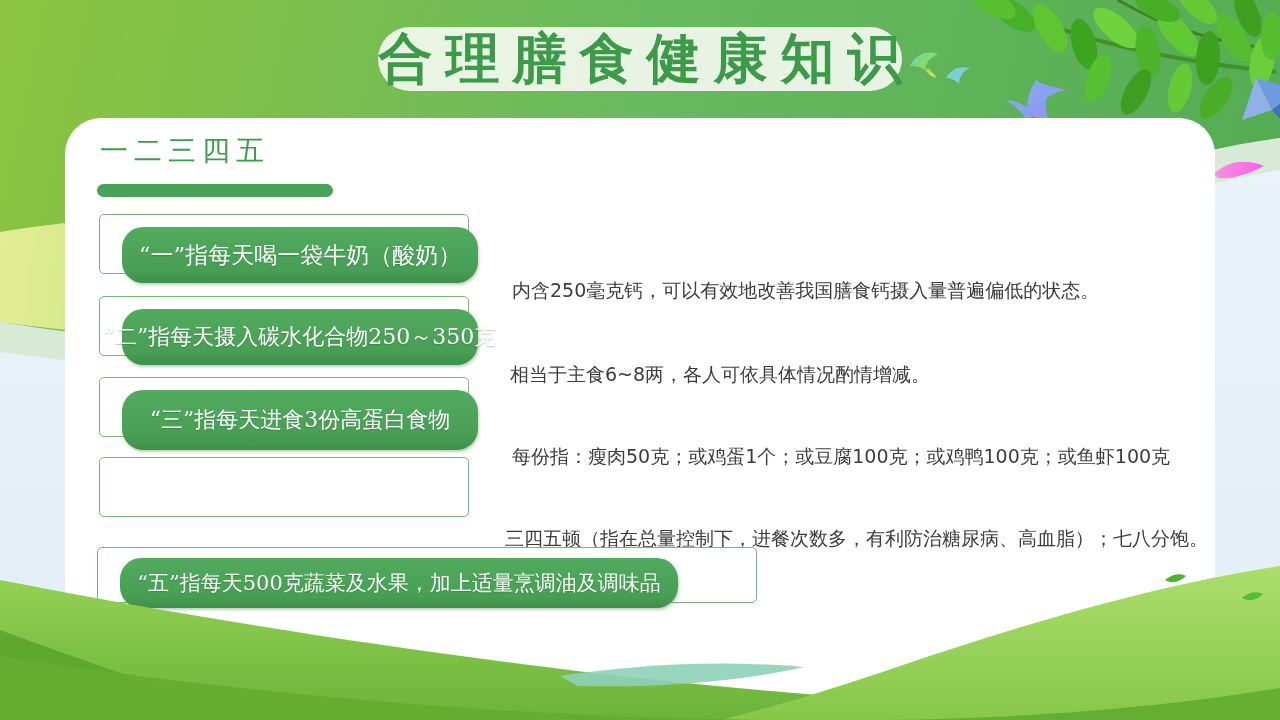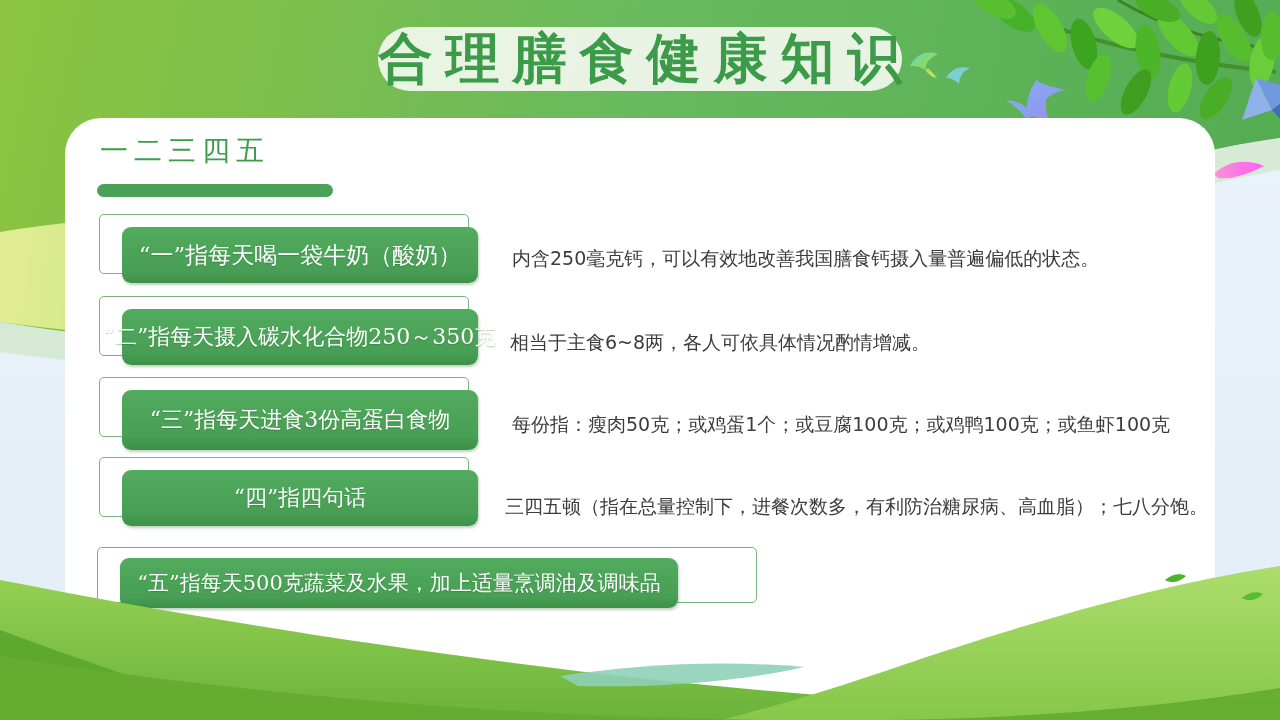--- a/index.html
+++ b/index.html
@@ -27,28 +27,28 @@
   .card{position:absolute;left:65px;top:118px;width:1150px;height:578px;
         background:#ffffff;border-radius:36px;}
 
   .heading{position:absolute;left:100px;top:132px;
            font-family:"DejaVu Serif", serif;font-size:28px;color:#3e9d4b;
            letter-spacing:6px;white-space:nowrap;}
   .heading-bar{position:absolute;left:97px;top:184px;width:236px;height:13px;
                border-radius:7px;background:#4aa258;}
 
   .outline-box{position:absolute;background:#ffffff;border:1px solid #79b37d;border-radius:5px;}
-  .point-btn{position:absolute;border-radius:9px;
+  .point-btn{position:absolute;border-radius:21px;
              background:linear-gradient(180deg,#52ab5f 0%,#479e54 78%,#3f9049 100%);
              box-shadow:1px 2px 3px rgba(70,120,70,0.35);
              display:flex;align-items:center;justify-content:center;}
   .point-btn .bt{font-family:"DejaVu Serif", serif;color:#ffffff;white-space:nowrap;
                  text-shadow:0 1px 1px rgba(40,90,40,0.35);}
   .desc{position:absolute;font-size:19px;color:#3c3c3c;white-space:nowrap;
-        font-family:"DejaVu Sans", sans-serif;}
+        font-family:"DejaVu Sans", sans-serif;margin-top:32px;}
 
   
   .ob1{left:99px;top:214px;width:368px;height:58px;}
   .ob2{left:99px;top:296px;width:368px;height:58px;}
   .ob3{left:99px;top:377px;width:368px;height:58px;}
   .ob4{left:99px;top:457px;width:368px;height:58px;}
   .ob5{left:97px;top:547px;width:658px;height:54px;}
   .pb1{left:122px;top:227px;width:356px;height:56px;}
   .pb2{left:122px;top:309px;width:356px;height:56px;}
   .pb3{left:122px;top:390px;width:356px;height:60px;}
@@ -177,23 +177,20 @@
   </div>
   <div class="desc d2">相当于主食6~8两，各人可依具体情况酌情增减。</div>
 
   <div class="outline-box ob3"></div>
   <div class="point-btn pb3">
     <span class="bt">“三”指每天进食3份高蛋白食物</span>
   </div>
   <div class="desc d3">每份指：瘦肉50克；或鸡蛋1个；或豆腐100克；或鸡鸭100克；或鱼虾100克</div>
 
   <div class="outline-box ob4"></div>
-  <div class="point-btn pb4">
-    <span class="bt">“四”指四句话</span>
-  </div>
   <div class="desc d4">三四五顿（指在总量控制下，进餐次数多，有利防治糖尿病、高血脂）；七八分饱。</div>
 
   <div class="outline-box ob5"></div>
   <div class="point-btn pb5">
     <span class="bt">“五”指每天500克蔬菜及水果，加上适量烹调油及调味品</span>
   </div>
 
   <svg class="bottom-waves" viewBox="0 0 1280 240" xmlns="http://www.w3.org/2000/svg">
     <defs>
       <linearGradient id="gw1" x1="0" y1="0" x2="0" y2="1">

